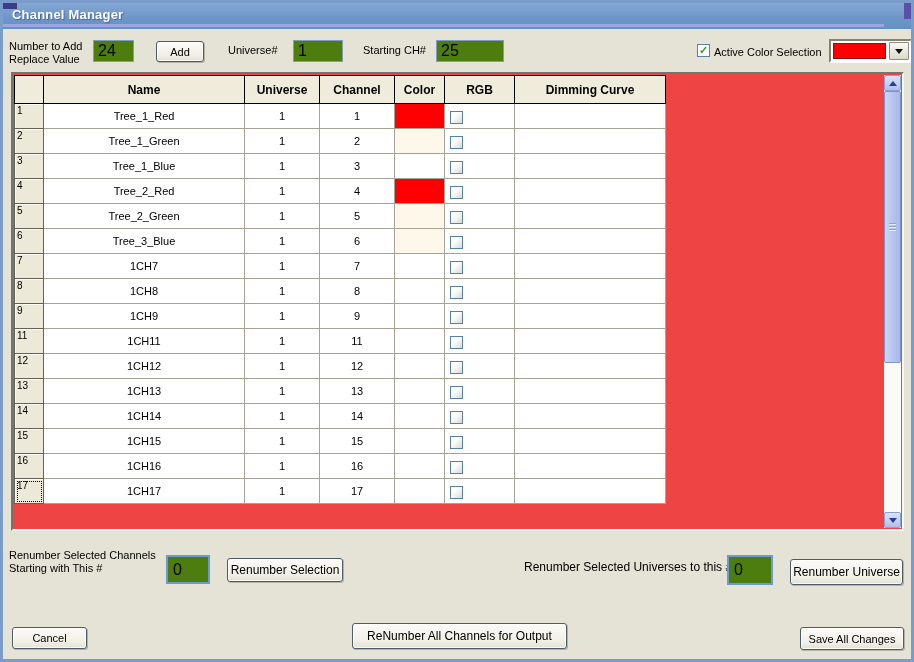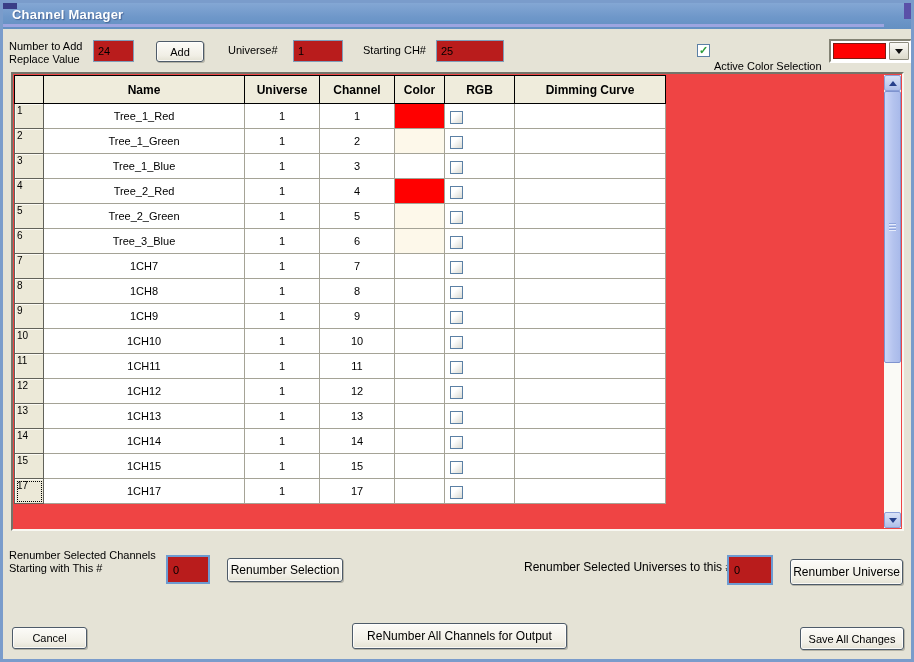--- a/index.html
+++ b/index.html
@@ -40,22 +40,22 @@
   .xp-btn {
     position:absolute;
     background:linear-gradient(180deg,#FCFBF8 0%, #F1EFE6 70%, #E4E2D4 100%);
     border:1px solid #4E5B69;
     border-radius:3px;
     box-shadow:inset 0 0 0 1px rgba(255,255,255,.75), 1px 1px 0 rgba(90,90,80,.35);
     font-family:"Liberation Sans", sans-serif; font-size:11px; color:#000;
     text-align:center; cursor:default;
   }
   .xp-input {
-    position:absolute; background:#b91c1c; border:1px solid #7F9DB9;
-    font-family:"Liberation Sans", sans-serif; font-size:11px; color:#000;
+    position:absolute; background:#4d7c0f; border:1px solid #7F9DB9;
+    font-family:"Liberation Sans", sans-serif; font-size:16px; color:#000;
     padding:2px 4px;
   }
   .xp-input.blue { border:2px solid #6D9BD1; padding:3px 5px; }
   .lbl { position:absolute; font-size:11px; color:#000; line-height:13px; }
 
   
   .cb-box {
     position:absolute; width:13px; height:13px; background:#fff;
     border:1px solid #5B80A5; font-size:11px; line-height:11px;
     text-align:center; color:#2E9E3A; font-weight:bold;
@@ -156,21 +156,21 @@
   <input class="xp-input" style="left: 90px; top: 37px; width: 41px; height: 22px;" value="24">
   <button class="xp-btn" style="left:153px; top:38px; width:48px; height:21px;">Add</button>
 
   <div class="lbl" style="left:225px; top:41px;">Universe#</div>
   <input class="xp-input" style="left: 290px; top: 37px; width: 50px; height: 22px;" value="1">
 
   <div class="lbl" style="left:360px; top:41px;">Starting CH#</div>
   <input class="xp-input" style="left: 424px; top: 37px; width: 68px; height: 22px; margin-left: 9px;" value="25">
 
   <div class="cb-box" style="left:694px; top:41px;">✓</div>
-  <div class="lbl" style="left:711px; top:57px;">Active Color Selection</div>
+  <div class="lbl" style="left:711px; top:43px;">Active Color Selection</div>
   <div class="color-combo">
     <div class="swatch" style="background: rgb(255, 0, 0);"></div>
     <div class="drop-btn">
       <div class="tri-down"></div>
     </div>
   </div>
 
   <div class="grid-area">
     <table class="channels">
       <colgroup>
@@ -295,31 +295,20 @@
     <td>1CH9</td>
     <td>1</td>
     <td>9</td>
     <td style="background: rgb(255, 255, 255);"></td>
     <td class="c-rgb">
       <span class="rgb-cb"></span>
     </td>
     <td></td>
   </tr>
 
-  <tr>
-    <td class="rowhead">10</td>
-    <td>1CH10</td>
-    <td>1</td>
-    <td>10</td>
-    <td style="background: rgb(255, 255, 255);"></td>
-    <td class="c-rgb">
-      <span class="rgb-cb"></span>
-    </td>
-    <td></td>
-  </tr>
 
   <tr>
     <td class="rowhead">11</td>
     <td>1CH11</td>
     <td>1</td>
     <td>11</td>
     <td style="background: rgb(255, 255, 255);"></td>
     <td class="c-rgb">
       <span class="rgb-cb"></span>
     </td>
@@ -367,20 +356,31 @@
     <td>1CH15</td>
     <td>1</td>
     <td>15</td>
     <td style="background: rgb(255, 255, 255);"></td>
     <td class="c-rgb">
       <span class="rgb-cb"></span>
     </td>
     <td></td>
   </tr>
 
+  <tr>
+    <td class="rowhead">16</td>
+    <td>1CH16</td>
+    <td>1</td>
+    <td>16</td>
+    <td style="background: rgb(255, 255, 255);"></td>
+    <td class="c-rgb">
+      <span class="rgb-cb"></span>
+    </td>
+    <td></td>
+  </tr>
 
   <tr>
     <td class="rowhead focused">17</td>
     <td>1CH17</td>
     <td>1</td>
     <td>17</td>
     <td style="background: rgb(255, 255, 255);"></td>
     <td class="c-rgb">
       <span class="rgb-cb"></span>
     </td>

